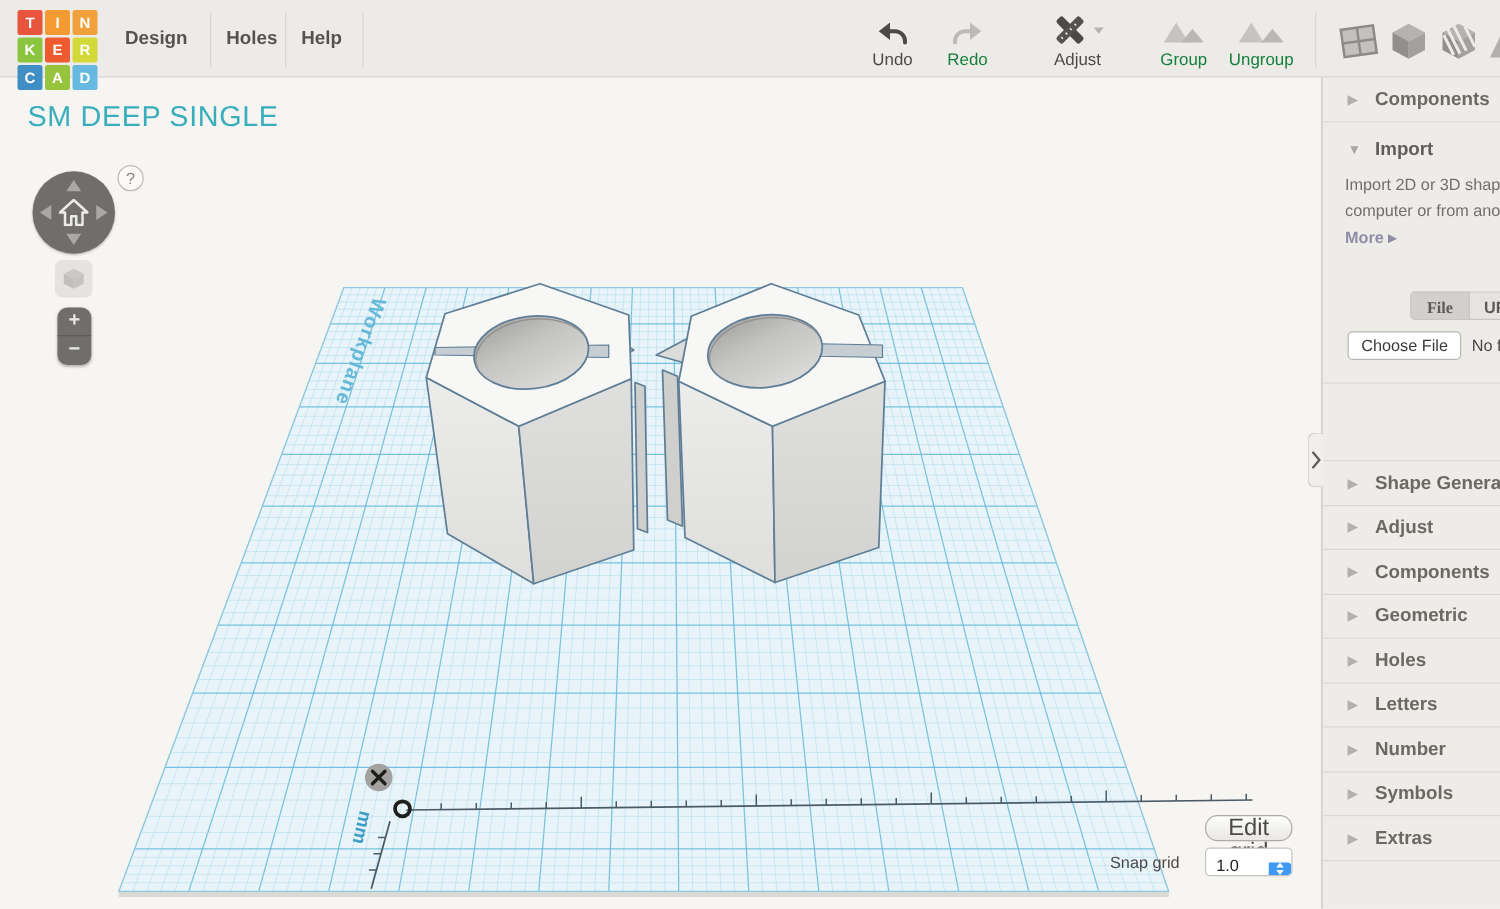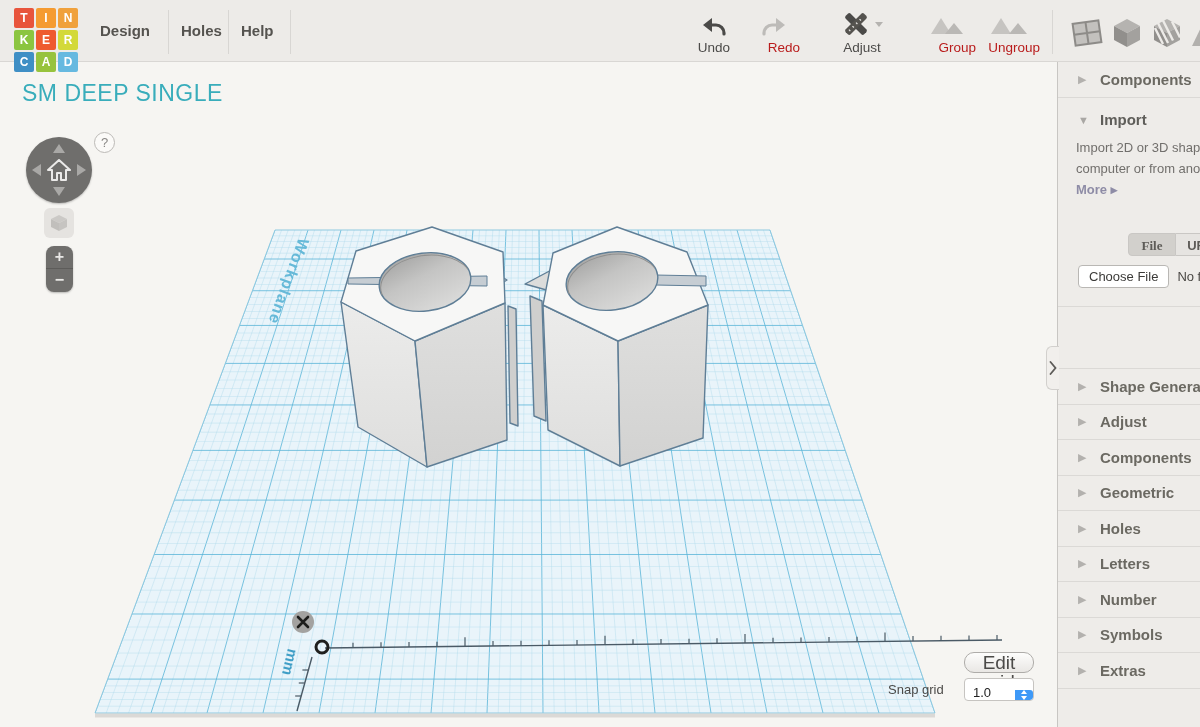--- a/index.html
+++ b/index.html
@@ -12,21 +12,21 @@
   .logo{position:absolute;left:14px;top:8px;width:66px;height:64px;display:grid;
     grid-template-columns:repeat(3,20px);grid-template-rows:repeat(3,20px);gap:2px;cursor:pointer;}
   .logo .tile{display:flex;align-items:center;justify-content:center;color:#fff;
     font-weight:bold;font-size:12px;border-radius:2px;}
   .menu-item{position:absolute;top:0;height:80px;line-height:62px;font-size:15px;color:#55534f;
     cursor:pointer;font-weight:bold;}
   .vsep{position:absolute;top:10px;height:44px;width:1px;background:#d8d6d3;}
   .tool{position:absolute;top:8px;height:50px;text-align:center;cursor:pointer;}
   .tool .ticon{height:30px;display:flex;align-items:flex-end;justify-content:center;}
   .tool .tlabel{font-size:13.5px;margin-top:2px;color:#4b4a48;}
-  .tool.disabled .tlabel{color:#b91c1c;text-align:right;}
+  .tool.disabled .tlabel{color:#15803d;}
   .viewicon{position:absolute;top:16px;width:36px;height:34px;cursor:pointer;}
 
   
   .sidebar{position:absolute;left:1057px;top:62px;width:200px;height:665px;background:#eeece9;
     border-left:1px solid #c8c6c3;z-index:15;}
   .side-row{position:relative;height:36px;border-bottom:1px solid #dbd9d6;display:flex;
     align-items:center;cursor:pointer;}
   .tri{color:#b3b1ae;font-size:11px;margin:0 10px 0 20px;width:12px;flex:0 0 auto;}
   .side-label{font-size:15px;font-weight:bold;color:#6b6962;white-space:nowrap;}
   .import-panel{padding:0 0 0 18px;border-bottom:1px solid #dbd9d6;height:209px;position:relative;}

